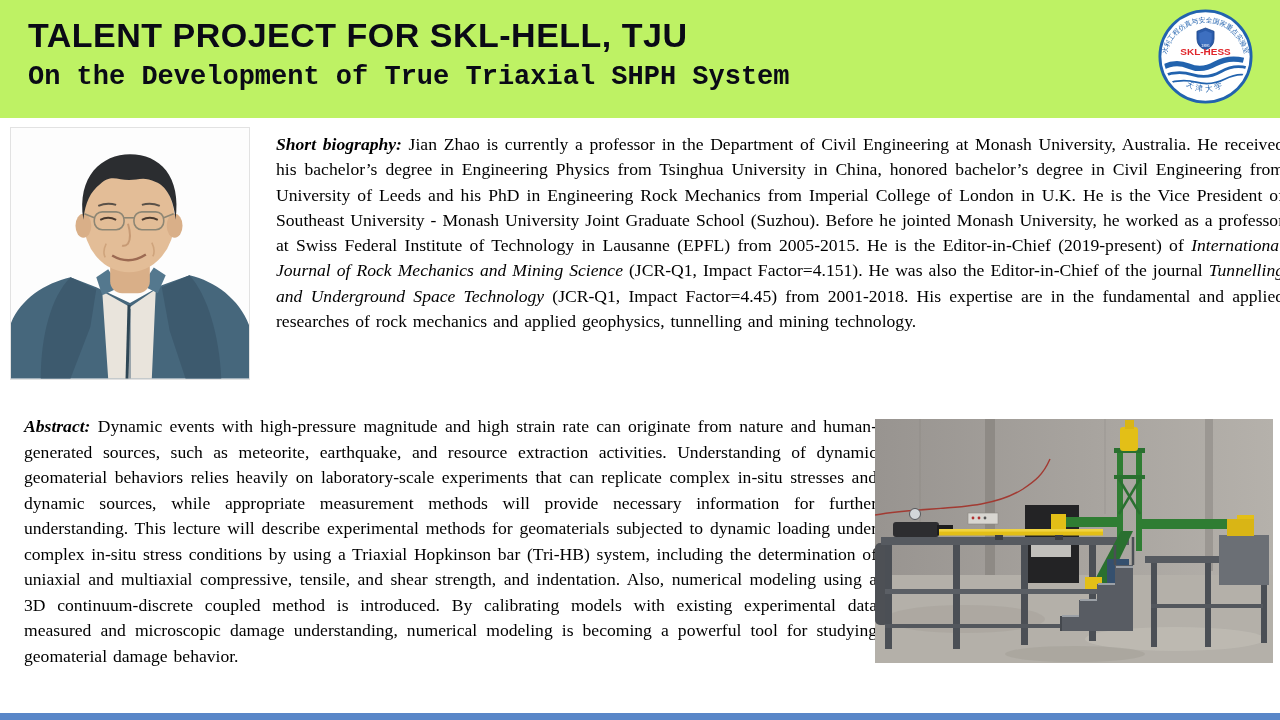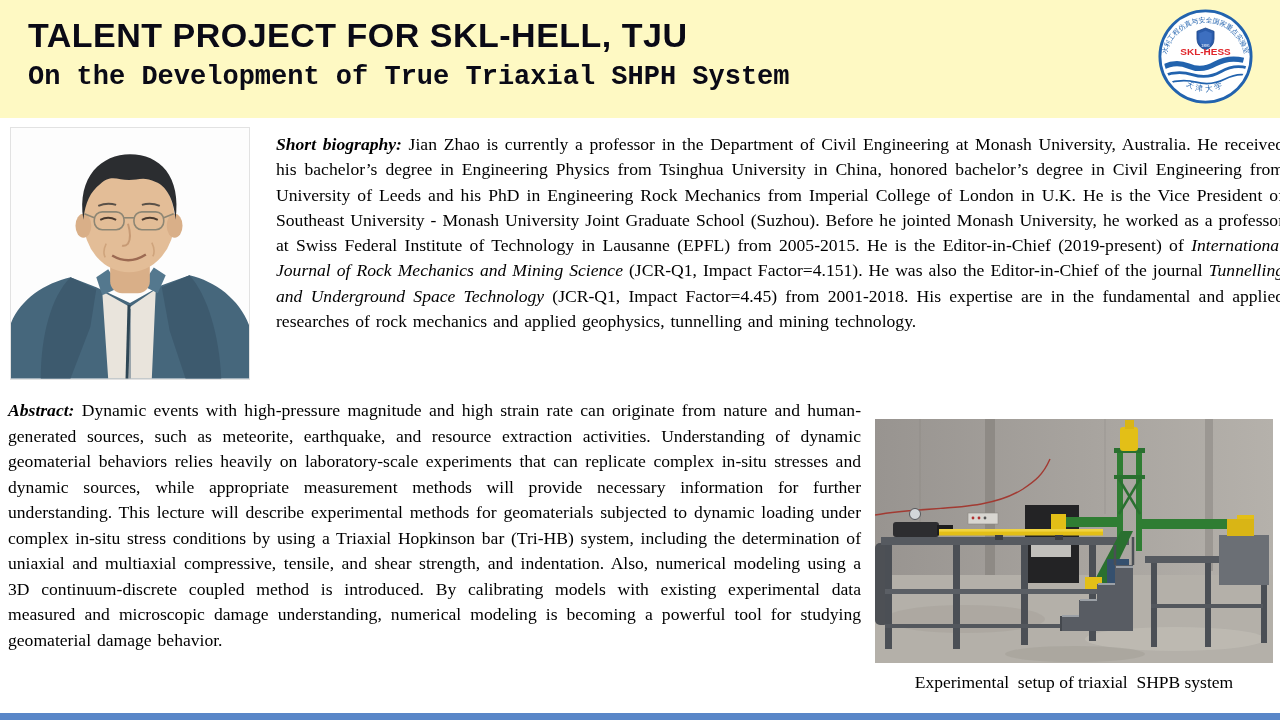--- a/index.html
+++ b/index.html
@@ -1,21 +1,21 @@
 <!DOCTYPE html>
 <html><head>
 <meta charset="utf-8">
 <style>
   html,body{margin:0;padding:0;background:#ffffff;}
   .slide{
     position:relative;width:1280px;height:720px;overflow:hidden;background:#ffffff;
     font-family:"Liberation Serif","DejaVu Serif",serif;color:#000;
   }
   
-  .banner{position:absolute;left:0;top:0;width:1280px;height:118px;background:#fef9c3;}
+  .banner{position:absolute;left:0;top:0;width:1280px;height:118px;background:#bef264;}
   .banner .title{
     position:absolute;left:28px;top:16px;
     font-family:"Liberation Sans","DejaVu Sans",sans-serif;font-weight:bold;
     font-size:34px;letter-spacing:0.5px;color:#0a0a16;white-space:nowrap;
   }
   .banner .subtitle{
     position:absolute;left:28px;top:62px;
     font-family:Liberation Mono, monospace;font-weight:bold;
     font-size:27px;color:#0a0a16;white-space:nowrap;
   }
@@ -27,21 +27,21 @@
   }
   .photo svg{display:block;width:100%;height:100%;}
   .bio{
     position:absolute;left:264px;top:120px;width:1008px;margin:12px;
     text-align:justify;font-size:17.6px;line-height:25.3px;word-spacing:1.5px;
   }
   .lead{font-weight:bold;font-style:italic;}
   .jtitle{font-style:italic;}
   
   .abstract{
-    position:absolute;left:8px;top:398px;width:853px;margin:0;
+    position:absolute;left:8px;top:398px;width:853px;margin:16px;
     text-align:justify;font-size:17.6px;line-height:25.5px;word-spacing:1.5px;
   }
   
   .fig{position:absolute;left:875px;top:419px;width:398px;margin:0;}
   .fig svg{display:block;width:398px;height:244px;}
   .figcaption{
     margin-top:9px;text-align:center;font-size:17.5px;color:#000;white-space:pre-wrap;
   }
   
   .footer-bar{position:absolute;left:0;bottom:0;width:1280px;height:7px;background:#5986c8;}
@@ -212,17 +212,16 @@
       <rect x="232" y="140" width="22" height="34" fill="#35506e"></rect>
 
       <polygon points="258,146 258,212 186,212 186,197 204,197 204,181 222,181 222,165 240,165 240,146" fill="#585c63"></polygon>
       <line x1="187" y1="197" x2="204" y2="197" stroke="#9ba0a6" stroke-width="2"></line>
       <line x1="205" y1="181" x2="222" y2="181" stroke="#9ba0a6" stroke-width="2"></line>
       <line x1="223" y1="165" x2="240" y2="165" stroke="#9ba0a6" stroke-width="2"></line>
       <line x1="241" y1="148" x2="258" y2="148" stroke="#9ba0a6" stroke-width="2"></line>
       <line x1="186" y1="197" x2="186" y2="212" stroke="#44484e" stroke-width="2"></line>
       <path d="M258,146 L258,118 M240,146 L240,126" stroke="#4b4f55" stroke-width="2.5"></path>
     </svg>
-    <figcaption class="figcaption">Experimental  setup of triaxial  SHPB system</figcaption>
   </figure>
 
   <div class="footer-bar"></div>
 </div>
 
 </body></html>

